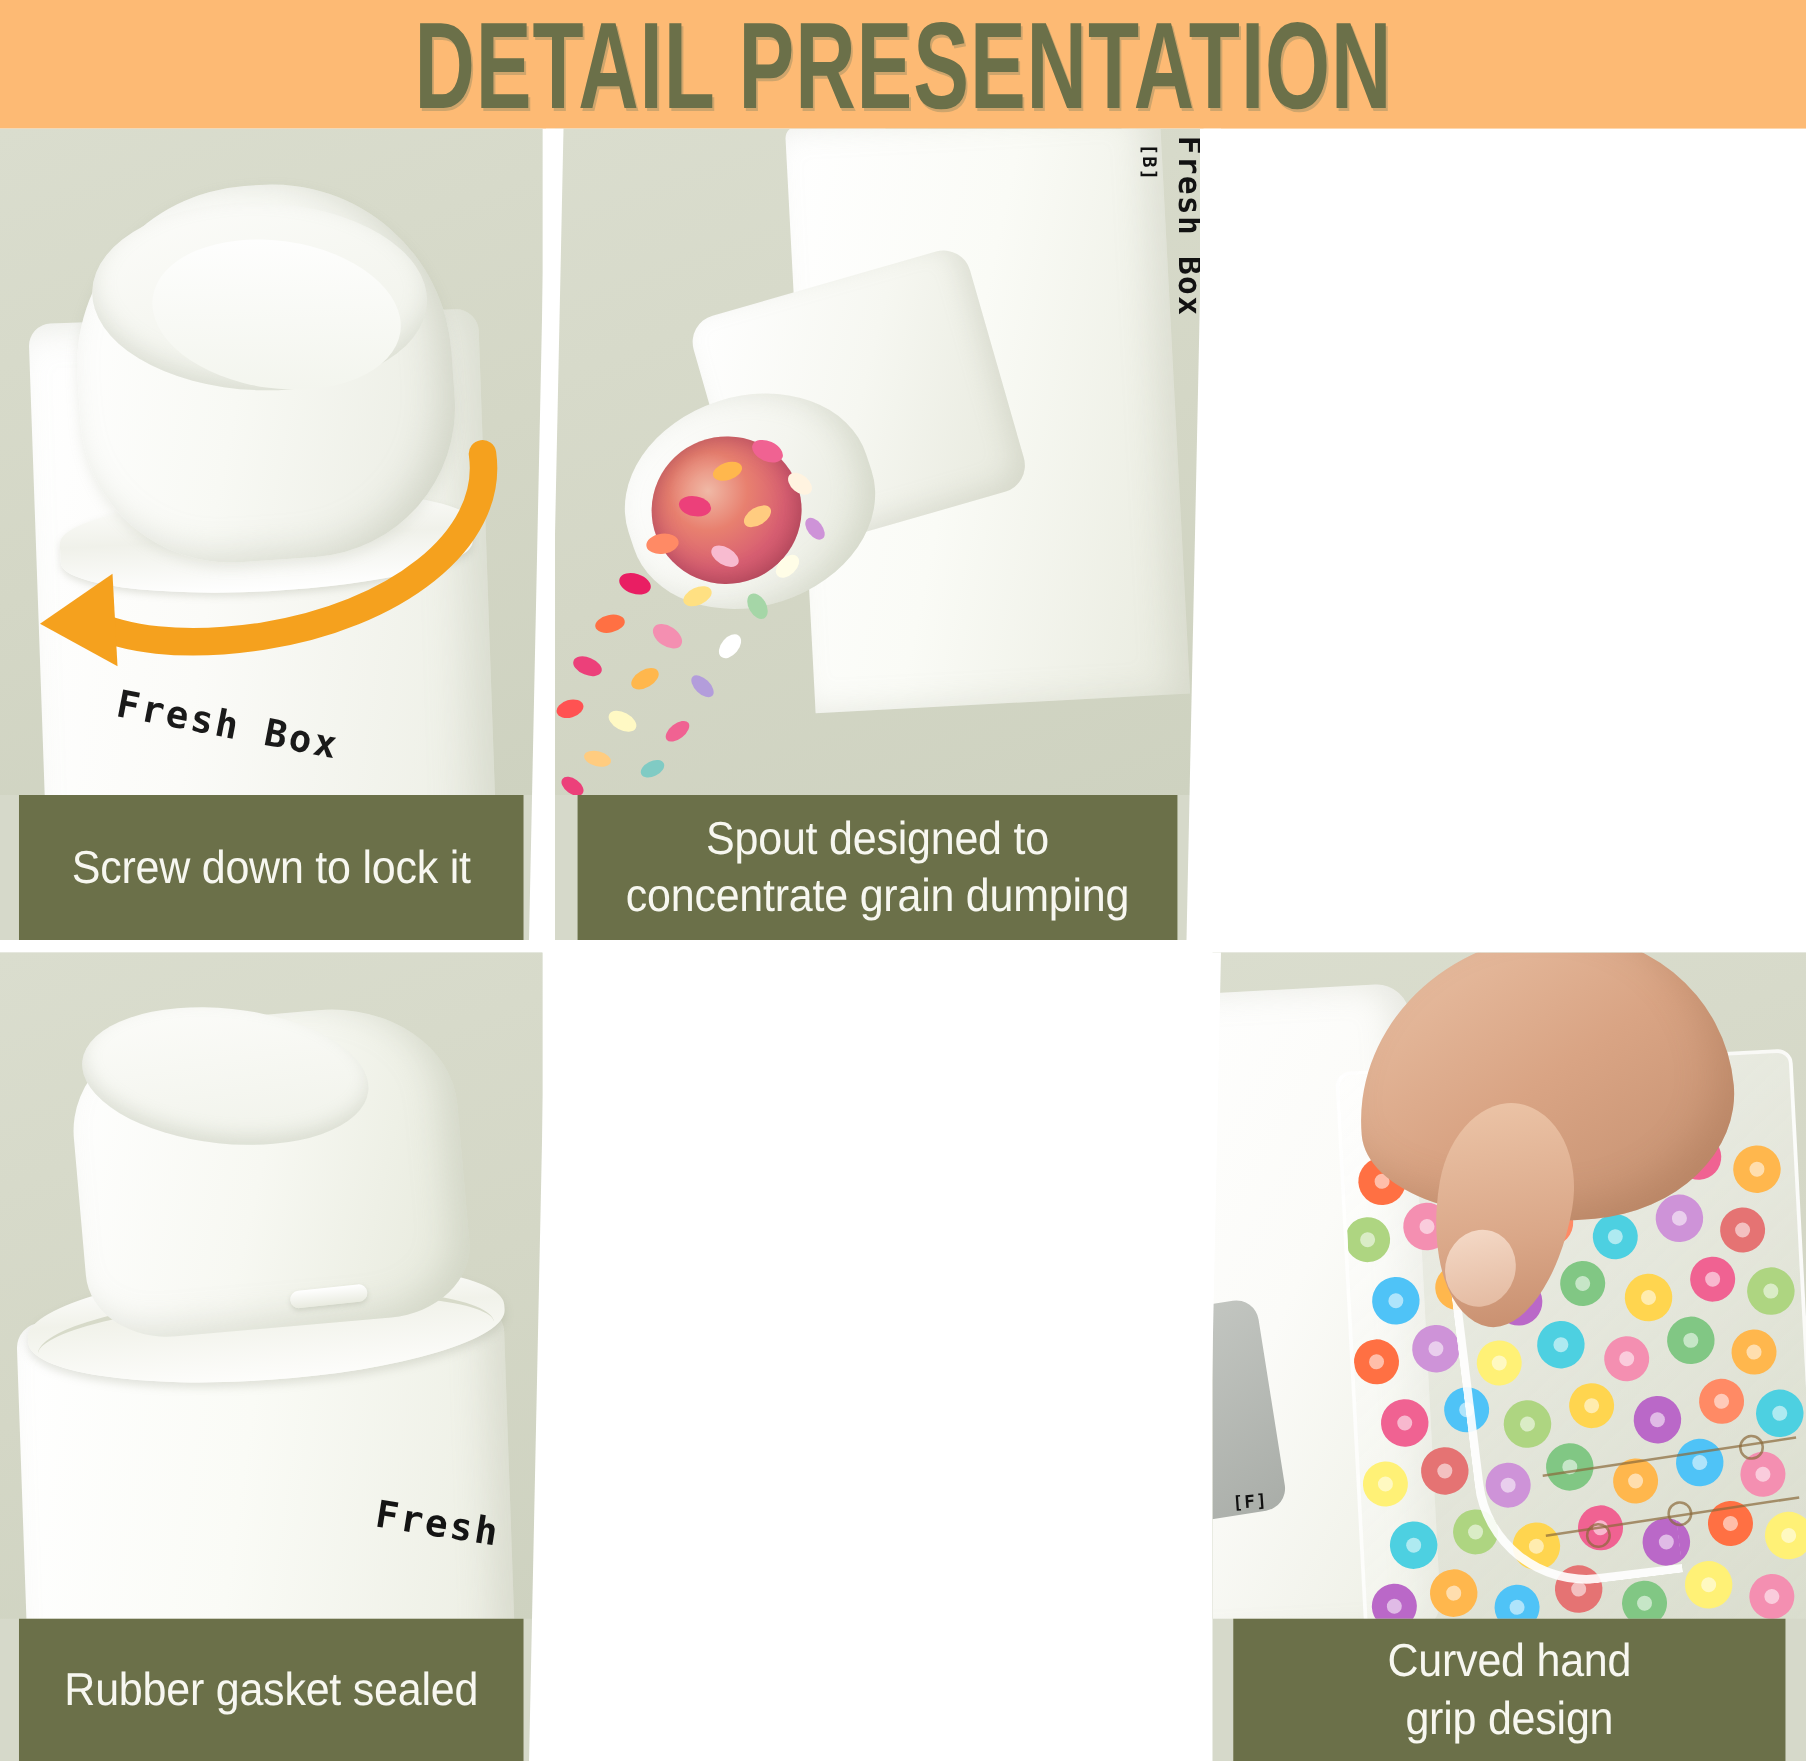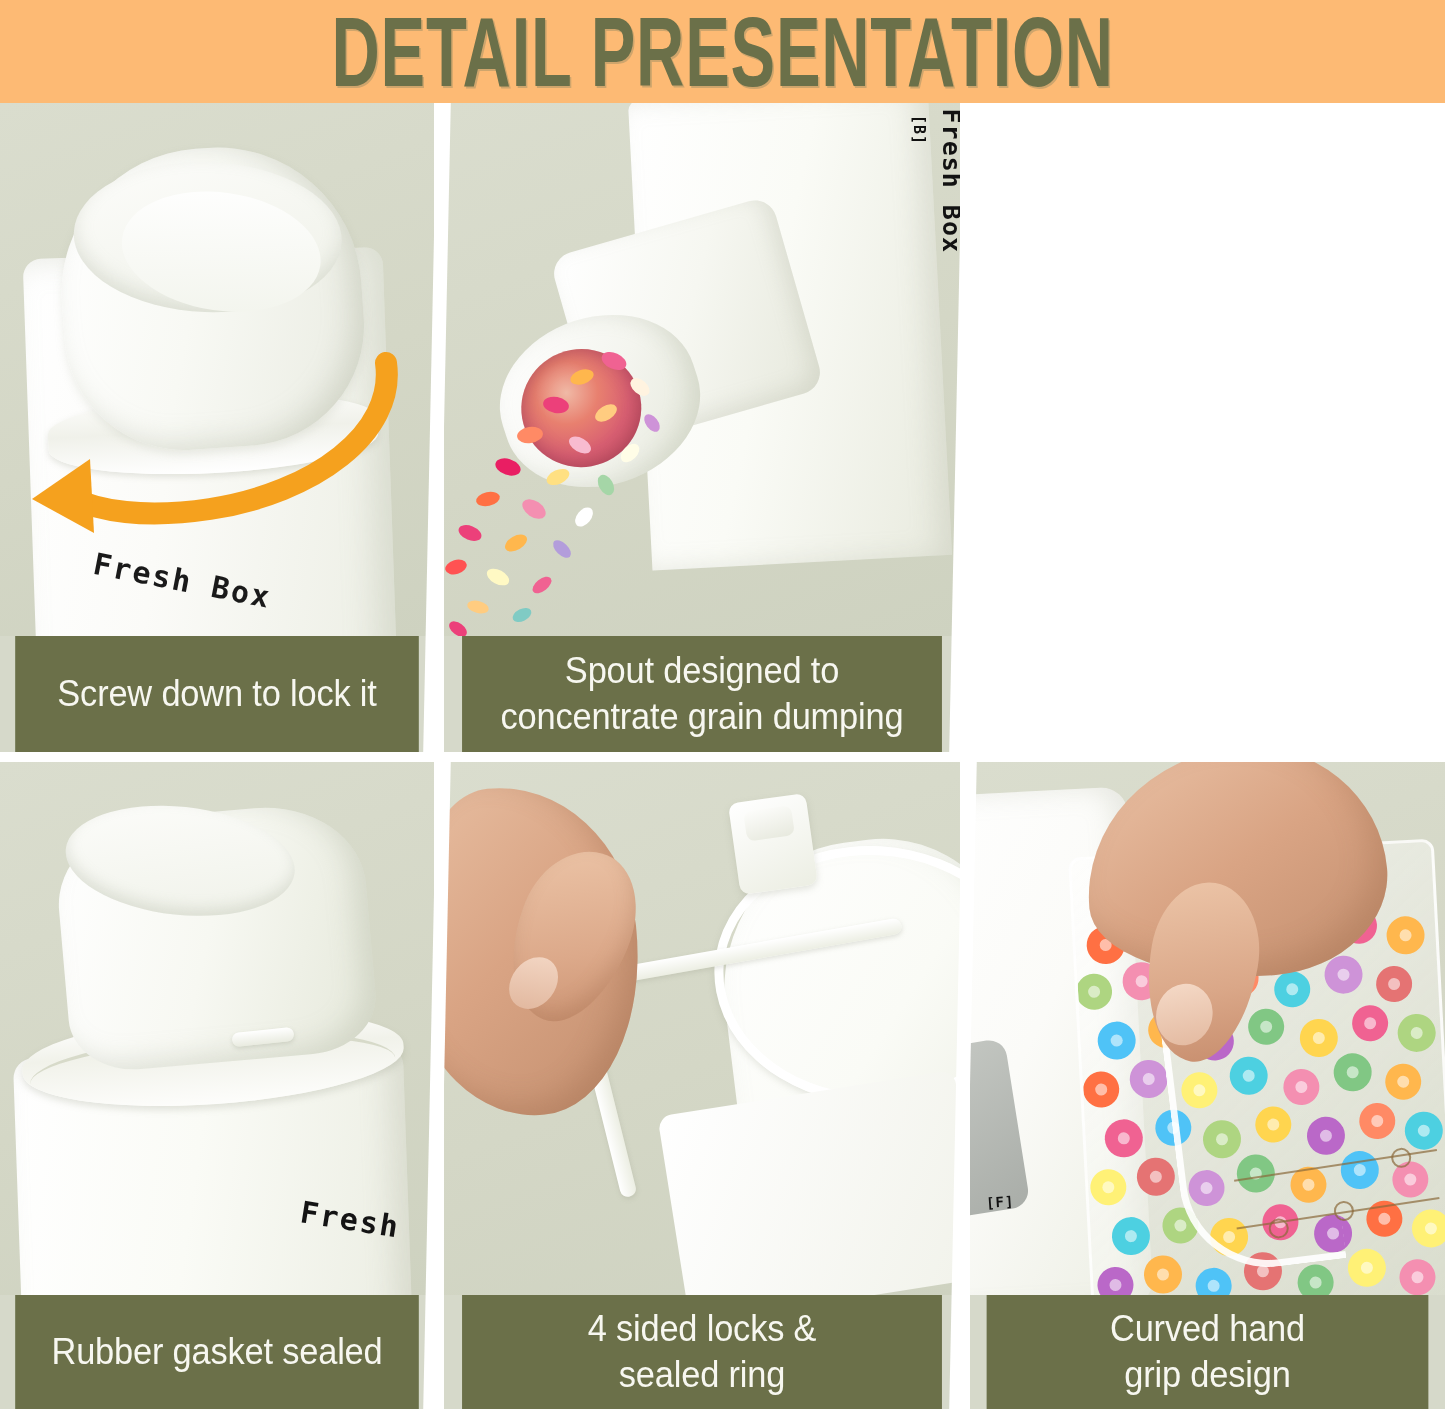--- a/index.html
+++ b/index.html
@@ -452,43 +452,20 @@
           <div class="p4-cone-top"></div>
         </div>
         <div class="p4-tab"></div>
         <div class="p4-label">Fresh</div>
       </div>
       <div class="caption">
         <span>Rubber gasket sealed</span>
       </div>
     </div>
 
-    <div class="cell c2 r2">
-      <div class="photo">
-        <div class="p5-lid">
-          <div class="p5-lid-rim"></div>
-        </div>
-        <div class="p5-base"></div>
-        <div class="p5-clip">
-          <div class="p5-clip-tab"></div>
-        </div>
-        <div class="p5-strip1"></div>
-        <div class="p5-strip2"></div>
-        <div class="p5-hand"></div>
-        <div class="p5-thumb">
-          <div class="p5-nail"></div>
-        </div>
-      </div>
-      <div class="caption">
-        <div>
-          <span>4 sided locks &amp;</span>
-          <span>sealed ring</span>
-        </div>
-      </div>
-    </div>
 
     <div class="cell c3 r2">
       <div class="photo">
         <div class="p6-white">
           <div class="p6-greyin"></div>
         </div>
         <div class="p6-logo">[F]</div>
         <div class="p6-box">
           <svg class="p6-cereal" viewBox="0 0 360 400" preserveAspectRatio="none">
             <g stroke-width="0">

